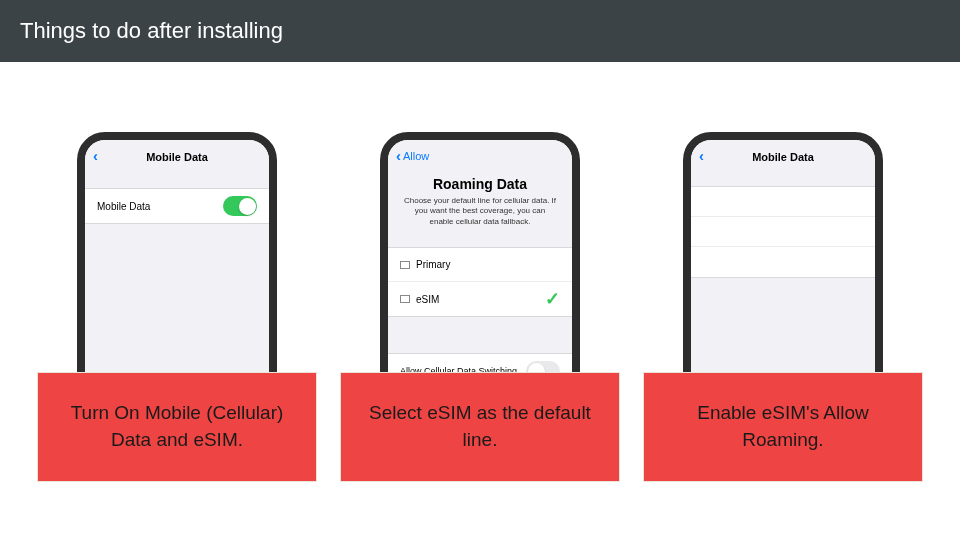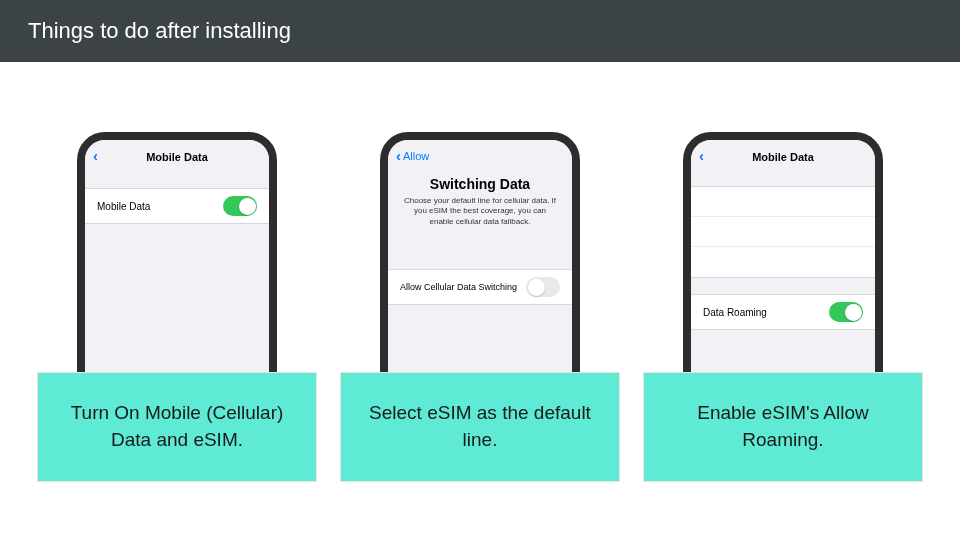--- a/index.html
+++ b/index.html
@@ -9,21 +9,21 @@
     background: #fff;
     font-family: -apple-system, BlinkMacSystemFont, "Segoe UI", Helvetica, Arial, sans-serif;
     overflow: hidden;
     position: relative;
   }
   .topbar {
     height: 62px;
     background: #3b4347;
     display: flex;
     align-items: center;
-    padding-left: 28px;
+    padding-left: 20px;
   }
   .topbar-title {
     color: #fff;
     font-size: 22px;
     font-weight: 500;
   }
   .stage {
     position: relative;
     width: 100%;
     height: 481px;
@@ -156,21 +156,21 @@
     font-size: 18px;
     font-weight: 800;
   }
 
   .caption-box {
     position: absolute;
     left: 0;
     top: 310px;
     width: 280px;
     height: 110px;
-    background: #5eead4;
+    background: #ef4444;
     border: 1px solid #e9e3d8;
     display: flex;
     align-items: center;
     justify-content: center;
     padding: 12px 18px;
   }
   .caption-text {
     font-size: 19px;
     color: #1a1a1a;
     text-align: center;
@@ -217,23 +217,38 @@
   <div class="card card-2">
     <div class="phone-wrap">
       <div class="phone-frame">
         <div class="phone-inner">
           <div class="nav">
             <div class="nav-back">
               <span class="chev">‹</span>
               <span>Allow</span>
             </div>
           </div>
-          <div class="big-title">Switching Data</div>
-          <div class="subtitle">Choose your default line for cellular data. If you eSIM the best coverage, you can enable cellular data fallback.</div>
+          <div class="big-title">Roaming Data</div>
+          <div class="subtitle">Choose your default line for cellular data. If you want the best coverage, you can enable cellular data fallback.</div>
           <div style="height:10px"></div>
+          <div class="row-group">
+            <div class="row">
+              <span class="row-label-wrap">
+                <span class="row-badge"></span>
+                <span>Primary</span>
+              </span>
+            </div>
+            <div class="row">
+              <span class="row-label-wrap">
+                <span class="row-badge"></span>
+                <span>eSIM</span>
+              </span>
+              <span class="check">✓</span>
+            </div>
+          </div>
           <div style="height:22px"></div>
           <div class="row-group">
             <div class="row">
               <span style="font-size:9px">Allow Cellular Data Switching</span>
               <div class="toggle off">
                   <div class="knob"></div>
                 </div>
             </div>
           </div>
 
@@ -254,28 +269,20 @@
               <span class="chev">‹</span>
             </div>
             <div class="nav-title">Mobile Data</div>
           </div>
           <div style="height:12px"></div>
           <div class="row-group" style="margin-bottom:16px">
             <div class="row-blank"></div>
             <div class="row-blank"></div>
             <div class="row-blank" style="border-bottom:none"></div>
           </div>
-          <div class="row-group">
-            <div class="row">
-              <span>Data Roaming</span>
-              <div class="toggle on">
-                  <div class="knob"></div>
-                </div>
-            </div>
-          </div>
         </div>
       </div>
     </div>
     <div class="caption-box">
       <div class="caption-text">Enable eSIM's Allow Roaming.</div>
     </div>
   </div>
 
 </div>
 

